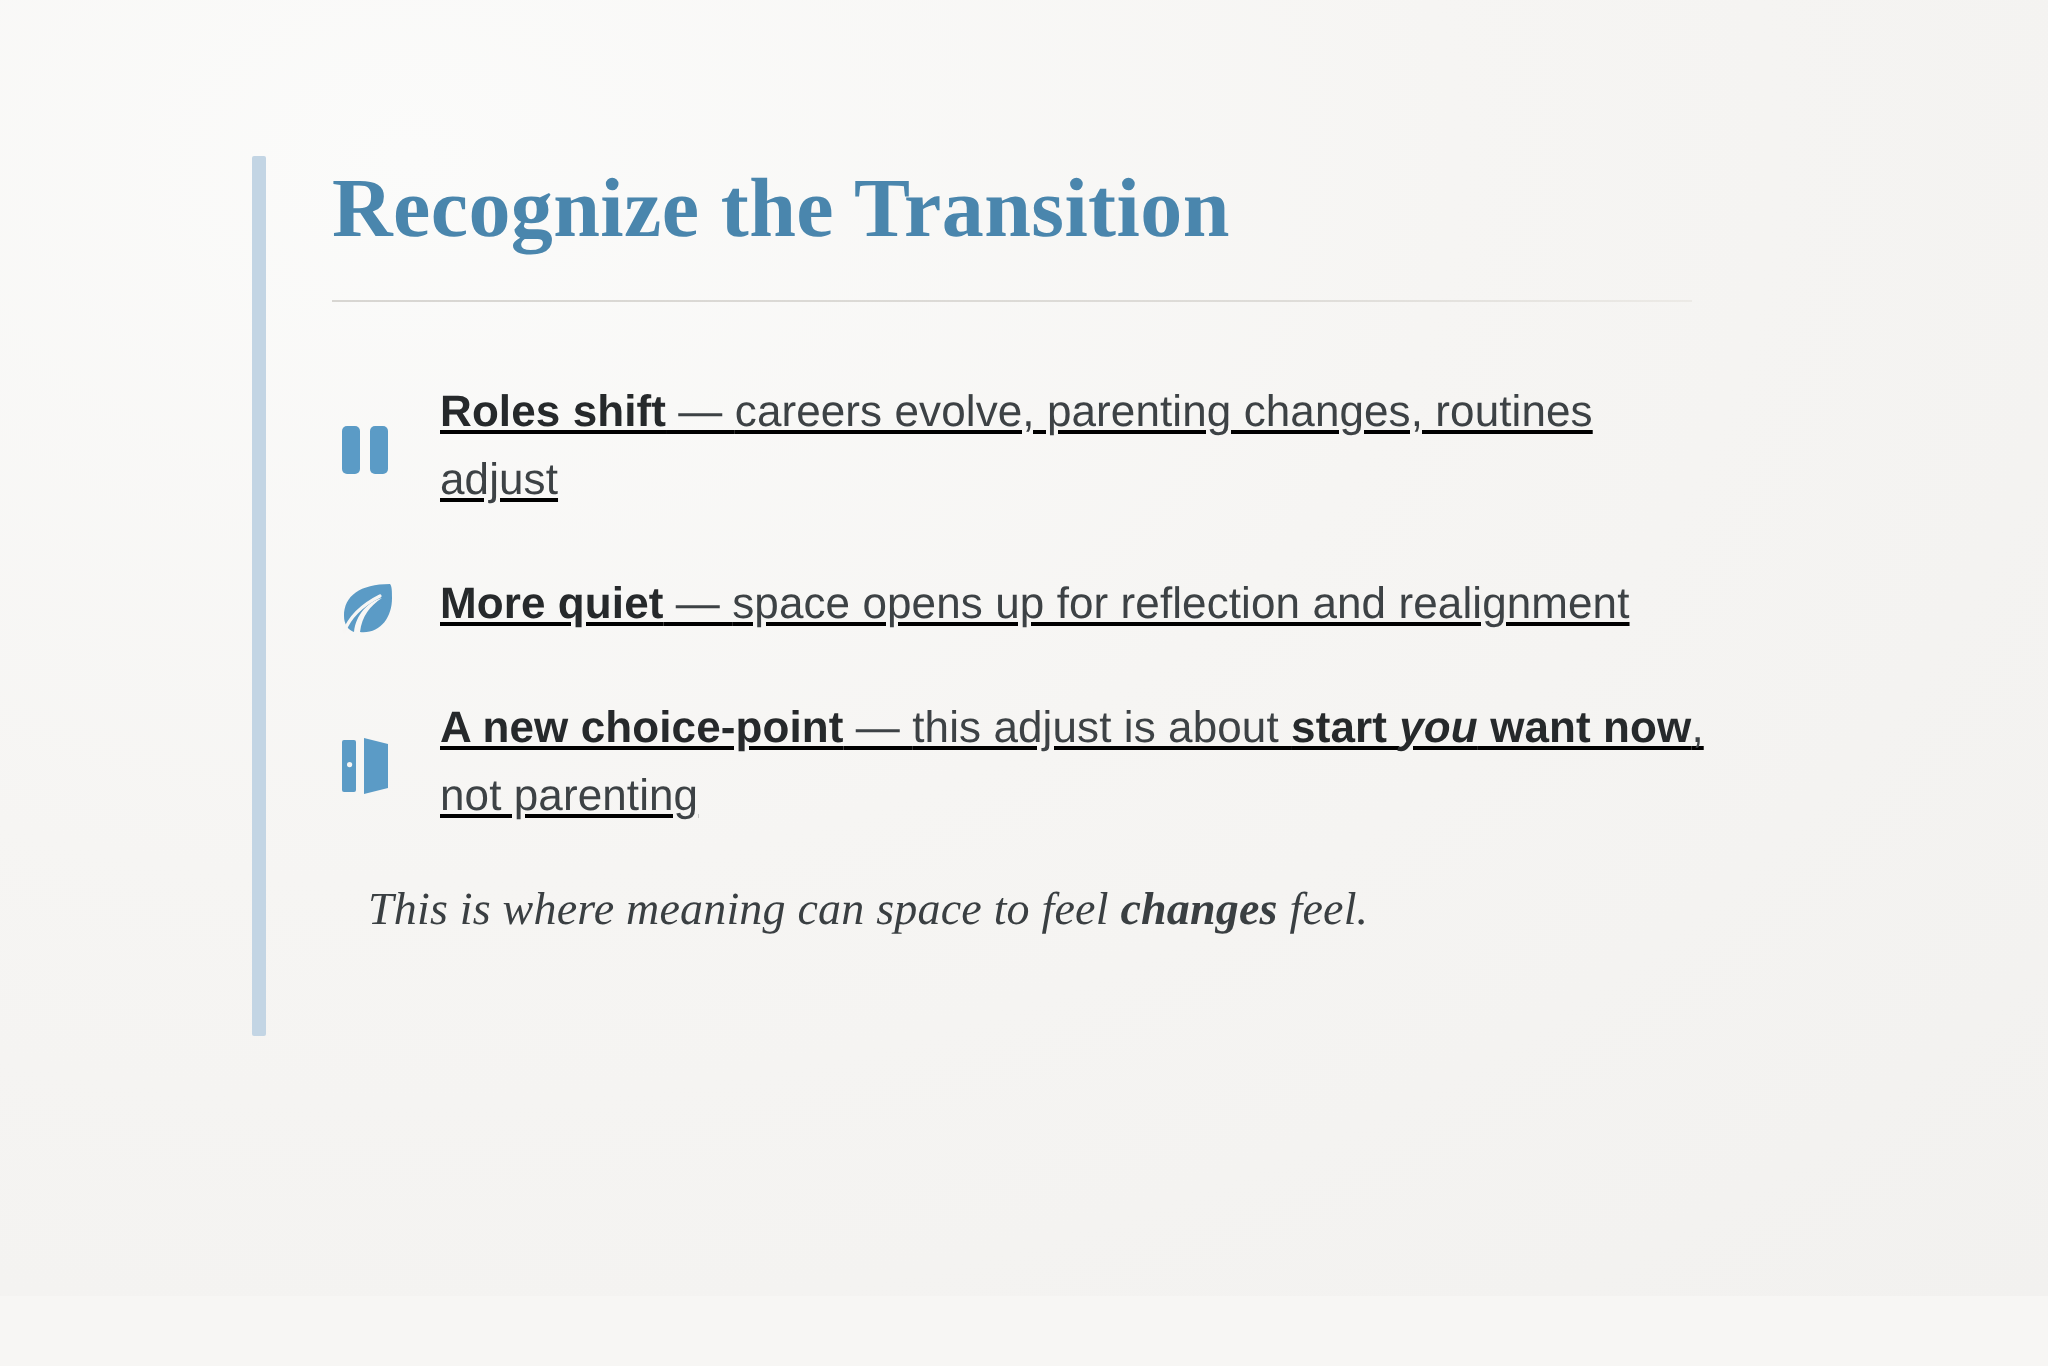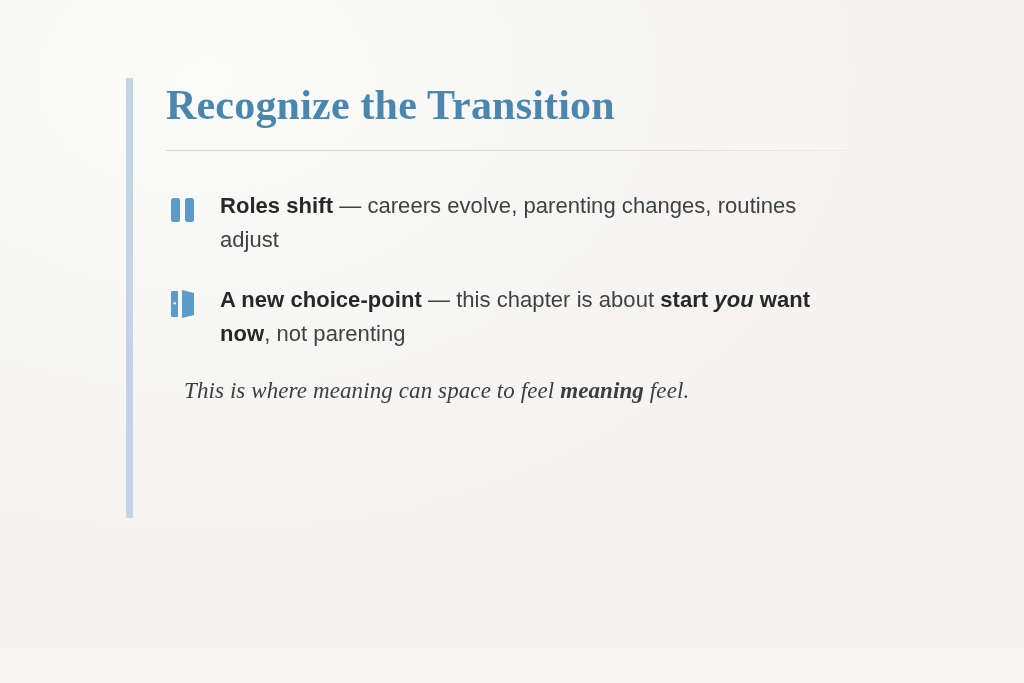--- a/index.html
+++ b/index.html
@@ -52,22 +52,23 @@
     margin-top: 22px;
     height: 1px;
     width: 680px;
     background: linear-gradient(to right, #d8d6d2 0%, #dedcd8 70%, #eceae6 100%);
   }
   .bullets {
     margin-top: 38px;
   }
   .bullet {
     display: flex;
-    align-items: flex-start;
+    align-items: center;
     margin-bottom: 26px;
+    text-decoration: underline;
   }
   .bullet-icon {
     width: 54px;
     flex: 0 0 54px;
     padding-top: 4px;
     display: flex;
     justify-content: flex-start;
     align-items: flex-start;
   }
   .bullet-text {
@@ -128,35 +129,46 @@
             <svg class="icon-svg" width="34" height="34" viewBox="0 0 34 34" aria-hidden="true">
               <rect x="5" y="5" width="9" height="24" rx="2.5" fill="#5b9bc6"></rect>
               <rect x="19" y="5" width="9" height="24" rx="2.5" fill="#5b9bc6"></rect>
             </svg>
           </div>
           <div class="bullet-text">
             <span class="lead">Roles shift</span><span> — </span><span>careers evolve, parenting changes, routines adjust</span>
           </div>
         </div>
 
+        <div class="bullet">
+          <div class="bullet-icon">
+            <svg class="icon-svg" width="34" height="34" viewBox="0 0 34 34" aria-hidden="true">
+              <path d="M29 5C14 5 6 11 6 21c0 4 2 7 5 8 1-9 7-15 14-17-6 4-10 9-11 17 10 1 16-7 16-17 0-3 0-6-1-7z" fill="#5b9bc6"></path>
+              <path d="M6 29C9 21 16 15 24 11" stroke="#f7f6f4" stroke-width="1.6" fill="none" stroke-linecap="round"></path>
+            </svg>
+          </div>
+          <div class="bullet-text">
+            <span class="lead">More quiet</span><span> — </span><span>space opens up for reflection and realignment</span>
+          </div>
+        </div>
 
         <div class="bullet">
           <div class="bullet-icon">
             <svg class="icon-svg" width="34" height="34" viewBox="0 0 34 34" aria-hidden="true">
               <rect x="5" y="4" width="7" height="26" rx="1" fill="#5b9bc6"></rect>
               <rect x="7.5" y="15" width="2.6" height="2.6" rx="1.3" fill="#f7f6f4"></rect>
               <path d="M16 3l12 3v22l-12 3z" fill="#5b9bc6"></path>
             </svg>
           </div>
           <div class="bullet-text">
-            <span class="lead">A new choice-point</span><span> — </span><span>this chapter is about </span><span class="em-bold">start </span><span class="em-bold-italic">you</span><span class="em-bold"> want now</span><span>, not parenting</span>
+            <span class="lead">A new choice-point</span><span> — </span><span>this adjust is about </span><span class="em-bold">start </span><span class="em-bold-italic">you</span><span class="em-bold"> want now</span><span>, not parenting</span>
           </div>
         </div>
 
       </div>
 
       <div class="closing">
-        <span>This is where meaning can space to feel </span><span class="strong">meaning</span><span> feel.</span>
+        <span>This is where meaning can space to feel </span><span class="strong">changes</span><span> feel.</span>
       </div>
 
     </div>
   </div>
 </div>
 
 </body></html>

